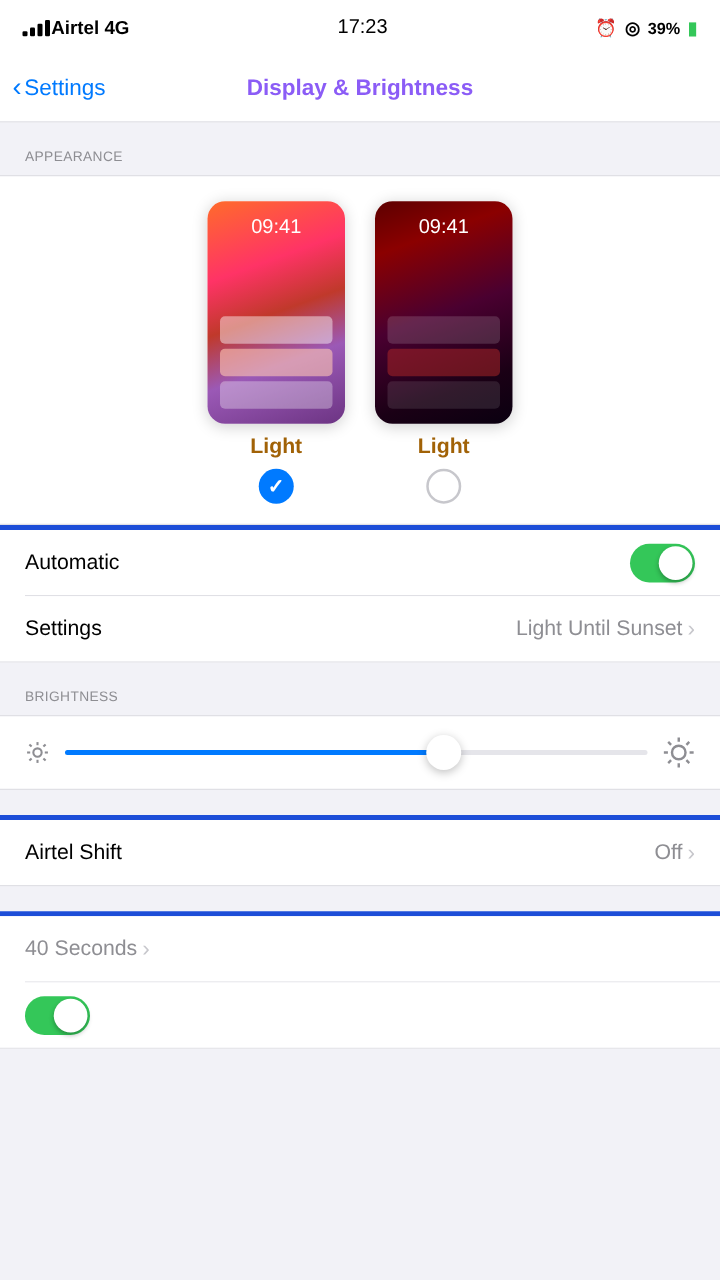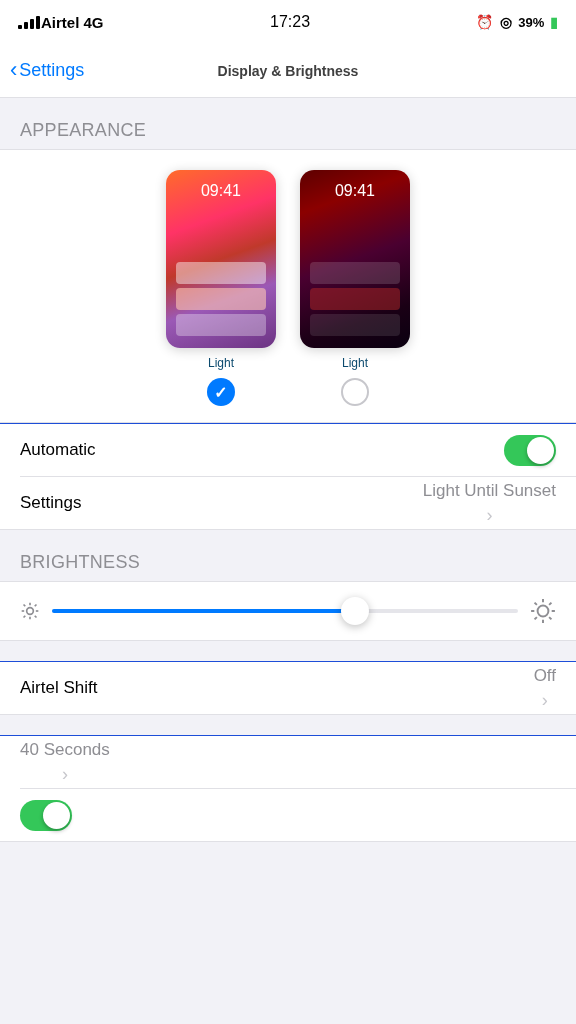--- a/index.html
+++ b/index.html
@@ -51,39 +51,39 @@
       font-size: 18px;
       cursor: pointer;
       gap: 2px;
     }
     .nav-back-chevron {
       font-size: 22px;
       line-height: 1;
       margin-top: -1px;
     }
     .nav-title {
-      font-size: 14px;
+      font-size: 18px;
       font-weight: 600;
-      color: #404040;
+      color: #8b5cf6;
     }
 
     
     .section-header {
       padding: 22px 12px 8px 20px;
-      font-size: 18px;
+      font-size: 11px;
       font-weight: 400;
       color: #8e8e93;
       letter-spacing: 0.3px;
       text-transform: uppercase;
     }
 
     
     .card {
       background: #fff;
-      border-top: 1px solid #1d4ed8;
+      border-top: 4px solid #1d4ed8;
       border-bottom: 1px solid #e0e0e5;
     }
 
     
     .appearance-card {
       background: #fff;
       border-top: 1px solid #e0e0e5;
       border-bottom: 1px solid #e0e0e5;
       padding: 20px 0 16px 0;
     }
@@ -163,22 +163,23 @@
       margin: 4px 10px;
     }
     .widget-bar-dark2 {
       background: rgba(180,40,40,0.5);
       height: 22px;
       border-radius: 4px;
       margin: 4px 10px;
     }
 
     .option-label {
-      font-size: 12px;
-      color: #0c4a6e;
+      font-size: 17px;
+      color: #a16207;
+      font-weight: bold;
     }
     .radio-circle {
       width: 28px;
       height: 28px;
       border-radius: 50%;
       display: flex;
       align-items: center;
       justify-content: center;
     }
     .radio-selected {
@@ -215,21 +216,20 @@
       font-size: 17px;
       color: #000;
       flex: 1;
     }
     .list-row-value {
       font-size: 17px;
       color: #8e8e93;
       display: flex;
       align-items: center;
       gap: 4px;
-      flex-direction: column;
     }
     .chevron-right {
       color: #c7c7cc;
       font-size: 18px;
     }
 
     
     .toggle {
       width: 52px;
       height: 31px;

